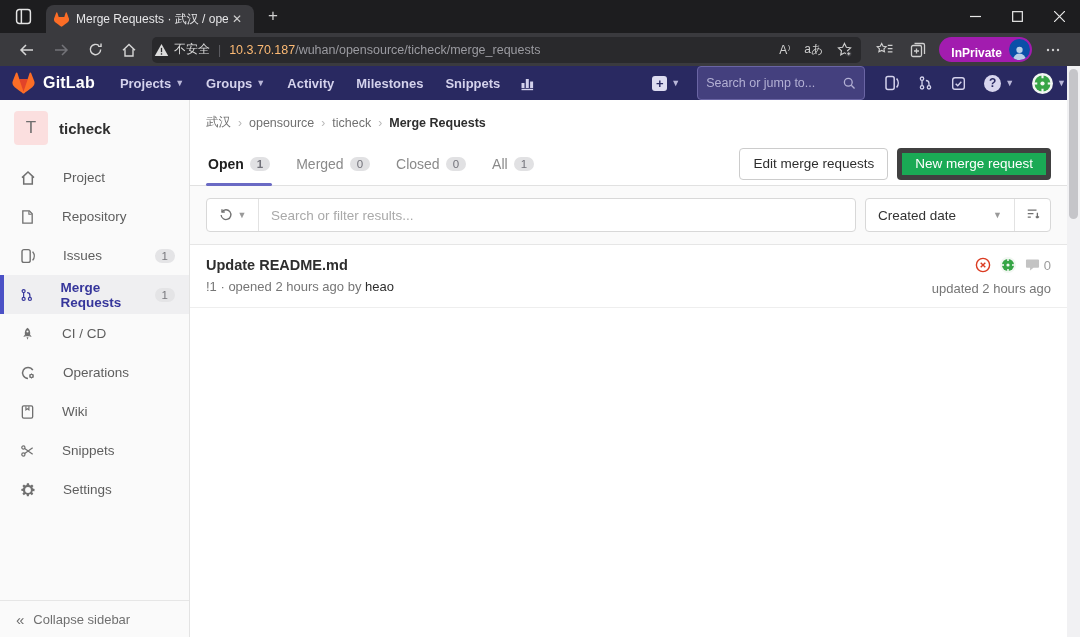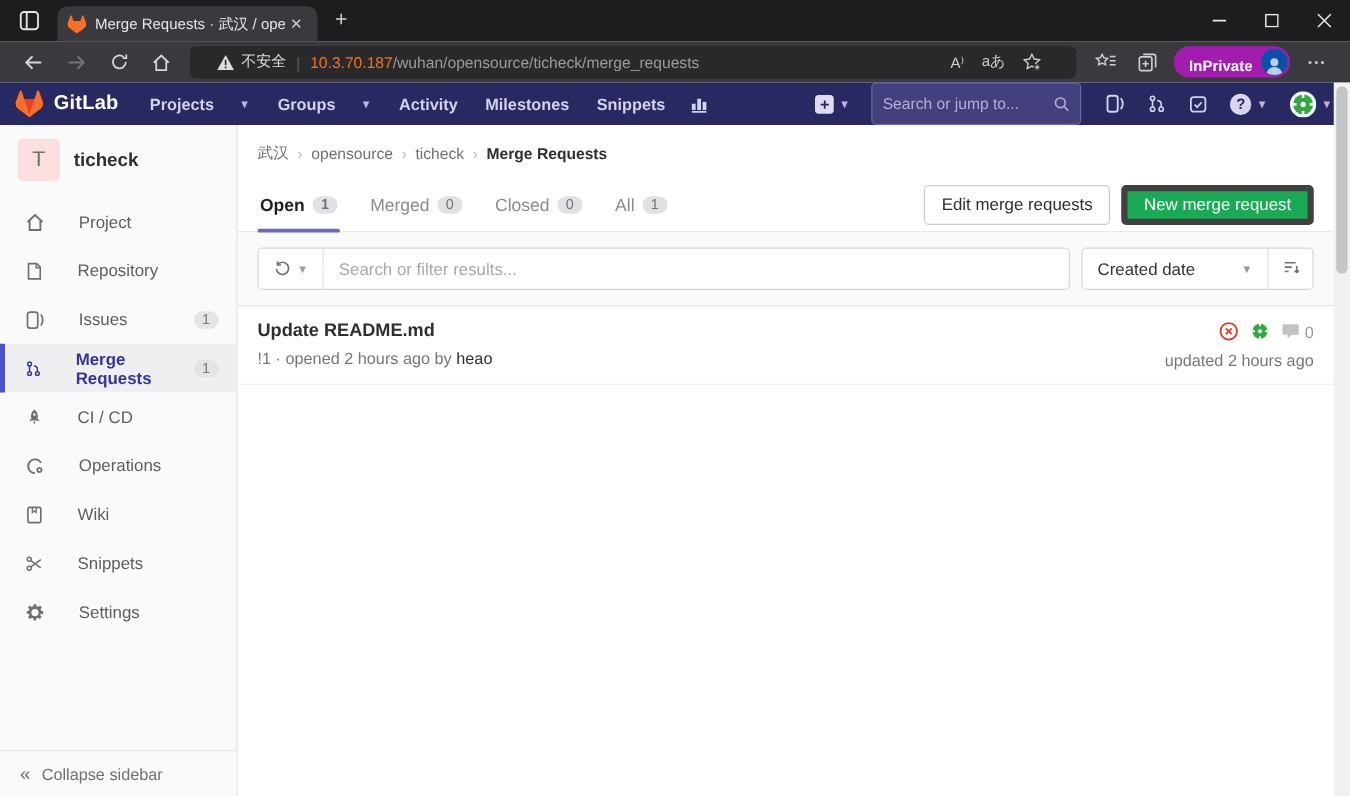--- a/index.html
+++ b/index.html
@@ -12,37 +12,37 @@
   .etab { align-self:flex-end; height:28px; width:208px; margin-left:8px; background:#3a3a3e; border-radius:8px 8px 0 0; display:flex; align-items:center; padding:0 8px; }
   .etab-title { flex:1; color:#e6e6e8; font-size:12px; white-space:nowrap; overflow:hidden; margin-left:7px; }
   .etab-close { color:#cfcfcf; font-size:12px; width:18px; height:18px; line-height:18px; text-align:center; border-radius:3px; }
   .newtab { color:#cfcfcf; font-size:17px; width:26px; height:26px; line-height:24px; text-align:center; margin-left:6px; border-radius:4px; }
   .win-controls { margin-left:auto; display:flex; height:100%; }
   .win-btn { width:42px; height:100%; display:flex; align-items:center; justify-content:center; color:#e8e8e8; }
 
   
   .toolbar { height:33px; background:#3a3a3e; display:flex; align-items:center; padding:0 10px; flex-shrink:0; }
   .nav-ic { width:30px; height:26px; display:flex; align-items:center; justify-content:center; border-radius:4px; margin:0 2px; }
-  .urlbox { flex:1; height:26px; background:#29292c; border-radius:5px; margin:4px 6px; display:flex; align-items:center; padding:0 21px; min-width:0; }
+  .urlbox { flex:1; height:26px; background:#29292c; border-radius:5px; margin:4px 6px; display:flex; align-items:center; padding:0 2px; min-width:0; }
   .sec-label { color:#dcdcdc; font-size:12px; margin:0 6px 0 5px; }
   .url-div { color:#5f5f64; margin:0 8px 0 2px; font-size:12px; }
-  .url-host { color:#f97316; font-size:12.5px; }
+  .url-host { color:#fdba74; font-size:12.5px; }
   .url-path { color:#9b9ba1; font-size:12.5px; white-space:nowrap; overflow:hidden; }
   .urlbox .right-ics { margin-left:auto; display:flex; align-items:center; }
   .txt-ic { color:#cfcfcf; font-size:12px; padding:0 7px; }
   .inprivate { height:25px; background:#a21caf; border-radius:13px; display:flex; align-items:flex-end; padding:2px 2px 2px 12px; margin:0 4px; }
   .inprivate-label { color:#fff; font-size:12px; font-weight:bold; margin-right:7px; }
   .inprivate-avatar { width:21px; height:21px; border-radius:50%; background:#0a4fa8; display:flex; align-items:end; justify-content:center; overflow:hidden; }
 
   
   .page { flex:1; position:relative; display:flex; flex-direction:column; min-height:0; }
   .gl-navbar { height:34px; background:#292961; display:flex; align-items:center; padding:0 12px; flex-shrink:0; }
   .gl-brand { display:flex; align-items:center; margin-right:14px; }
   .gl-brand-name { color:#fff; font-size:16px; font-weight:bold; margin-left:8px; letter-spacing:.2px; }
-  .gl-link { color:#d4d2ec; font-size:13px; font-weight:bold; margin:0 11px; display:flex; align-items:center; white-space:nowrap;gap:16px; }
+  .gl-link { color:#d4d2ec; font-size:13px; font-weight:bold; margin:0 11px; display:flex; align-items:center; white-space:nowrap; }
   .chev { font-size:9px; margin-left:4px; color:#b9b7d8; }
   .gl-right { margin-left:auto; display:flex; align-items:center; }
   .plus-sq { width:15px; height:15px; background:#dddcf0; border-radius:3px; color:#292961; font-size:13px; font-weight:bold; line-height:15px; text-align:center; }
   .gl-search { width:168px; height:24px; background:#44407e; border:1px solid #6a65a4; border-radius:4px; display:flex; align-items:center; margin:0 10px 0 8px; padding:16px 8px; }
   .gl-search input { flex:1; background:transparent; border:none; outline:none; color:#c9c7e2; font-size:12.5px; width:100px; font-family:inherit; }
   .gl-search input::placeholder { color:#b3b0d4; }
   .gl-ic { margin:0 9px; display:flex; align-items:center; }
   .help-circle { width:17px; height:17px; border-radius:50%; background:#d8d6ee; color:#292961; font-size:12px; font-weight:bold; display:flex; align-items:center; justify-content:center; }
 
   

